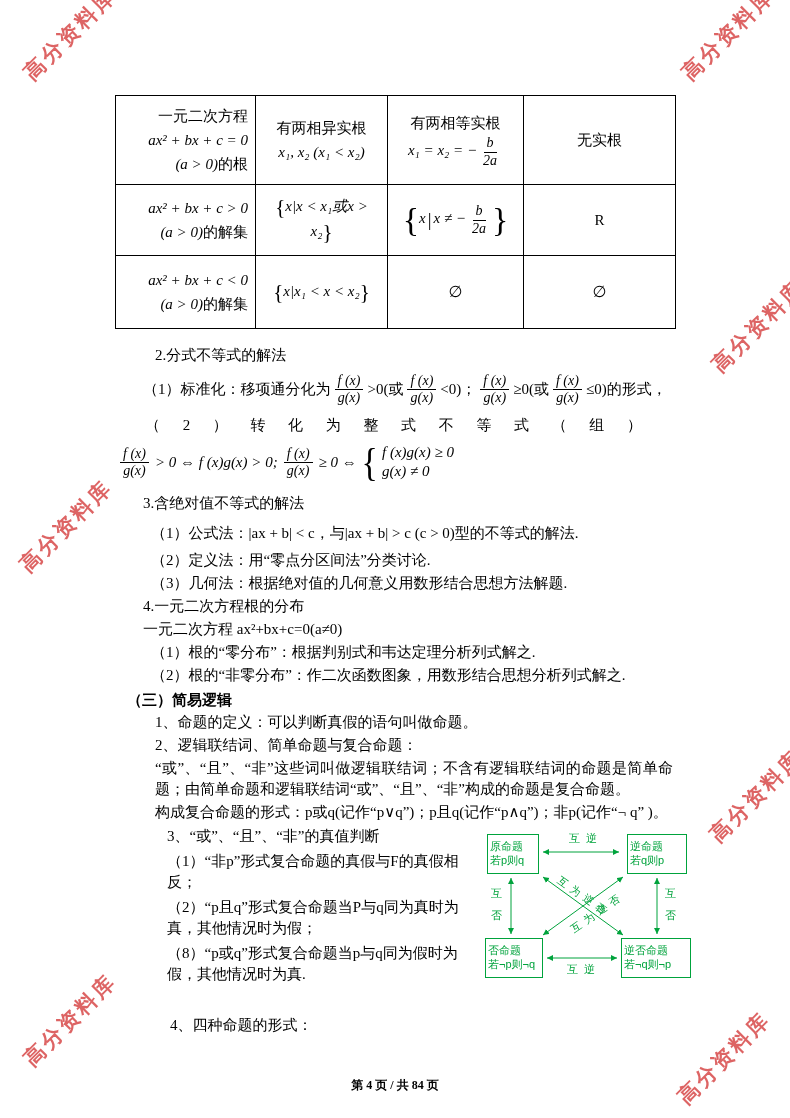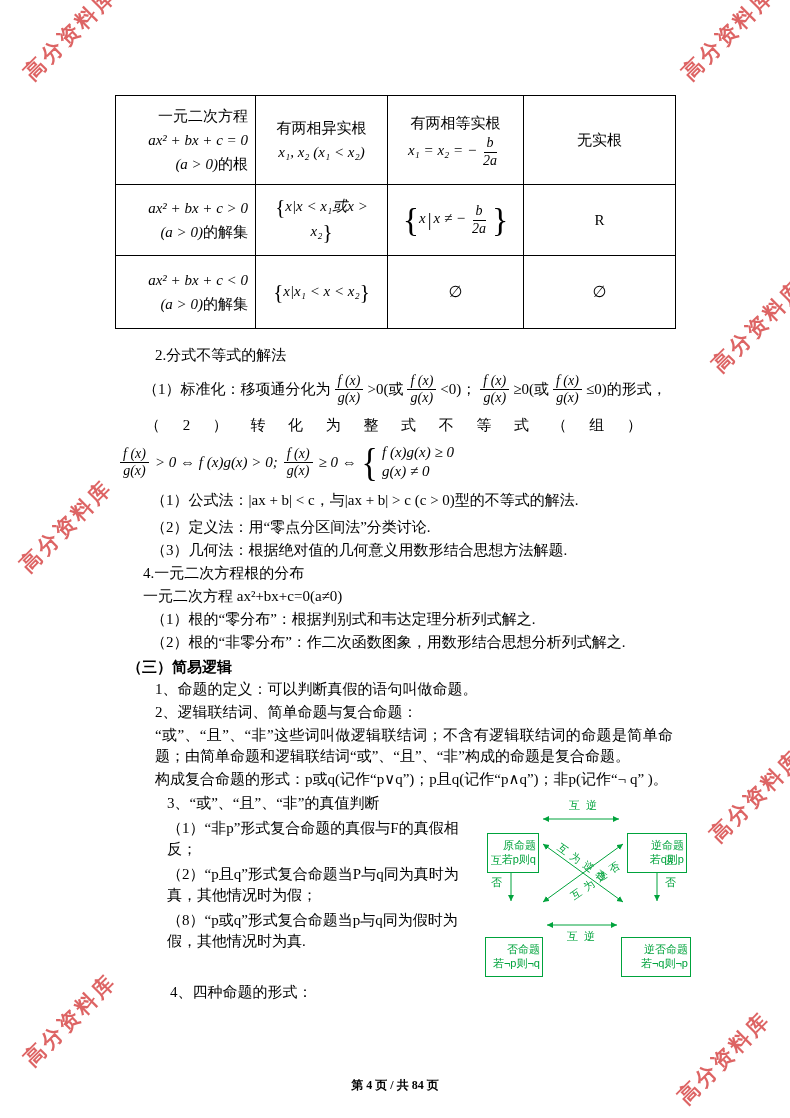--- a/index.html
+++ b/index.html
@@ -49,21 +49,21 @@
   .truth-text{width:312px;margin-left:52px;flex:none;}
   .truth-text .t{margin-top:4px;}
   .i4-line{margin:30px 0 0 55px;}
   .footer{position:absolute;left:0;right:0;bottom:24px;text-align:center;
           font-weight:bold;font-size:12px;}
   
   .logic-diagram{position:relative;width:208px;height:152px;margin-left:6px;margin-top:4px;
                  flex:none;color:#00a33c;font-family:"Liberation Sans",sans-serif;}
   .dsvg{position:absolute;left:0;top:0;}
   .lbox{position:absolute;border:1px solid #00a33c;background:#fff;box-sizing:border-box;
-        font-size:11px;line-height:14px;text-align:right;padding:4px 2px;z-index:2;white-space:nowrap;margin-top:32px;}
+        font-size:11px;line-height:14px;text-align:left;padding:4px 2px;z-index:2;white-space:nowrap;}
   .lbox span{display:block;}
   .box-tl{left:2px;top:4px;width:52px;height:40px;}
   .box-tr{left:142px;top:4px;width:60px;height:40px;}
   .box-bl{left:0px;top:108px;width:58px;height:40px;}
   .box-br{left:136px;top:108px;width:70px;height:40px;}
   .dlbl{position:absolute;font-size:11px;z-index:3;white-space:pre;}
   .lbl-top{left:84px;top:1px;}
   .lbl-bottom{left:82px;top:132px;}
   .lbl-l1{left:6px;top:56px;} .lbl-l2{left:6px;top:78px;}
   .lbl-r1{left:180px;top:56px;} .lbl-r2{left:180px;top:78px;}
@@ -189,20 +189,21 @@
           <span class="den">g(x)</span>
         </span>
       <span class="math">≥ 0 ⇔</span>
       <span class="cbrace">{</span>
       <span class="cases">
           <span class="math">f (x)g(x) ≥ 0</span>
           <span class="math">g(x) ≠ 0</span>
         </span>
     </div>
 
+    <p class="t ind28 mt12">3.含绝对值不等式的解法</p>
     <p class="t ind36 mt9">（1）公式法：|ax + b| &lt; c，与|ax + b| &gt; c (c &gt; 0)型的不等式的解法.</p>
     <p class="t ind36 mt6">（2）定义法：用“零点分区间法”分类讨论.</p>
     <p class="t ind36">（3）几何法：根据绝对值的几何意义用数形结合思想方法解题.</p>
     <p class="t ind28">4.一元二次方程根的分布</p>
     <p class="t ind28">一元二次方程 ax²+bx+c=0(a≠0)</p>
     <p class="t ind36">（1）根的“零分布”：根据判别式和韦达定理分析列式解之.</p>
     <p class="t ind36">（2）根的“非零分布”：作二次函数图象，用数形结合思想分析列式解之.</p>
 
     <p class="t head5">（三）简易逻辑</p>
     <p class="t ind40">1、命题的定义：可以判断真假的语句叫做命题。</p>

